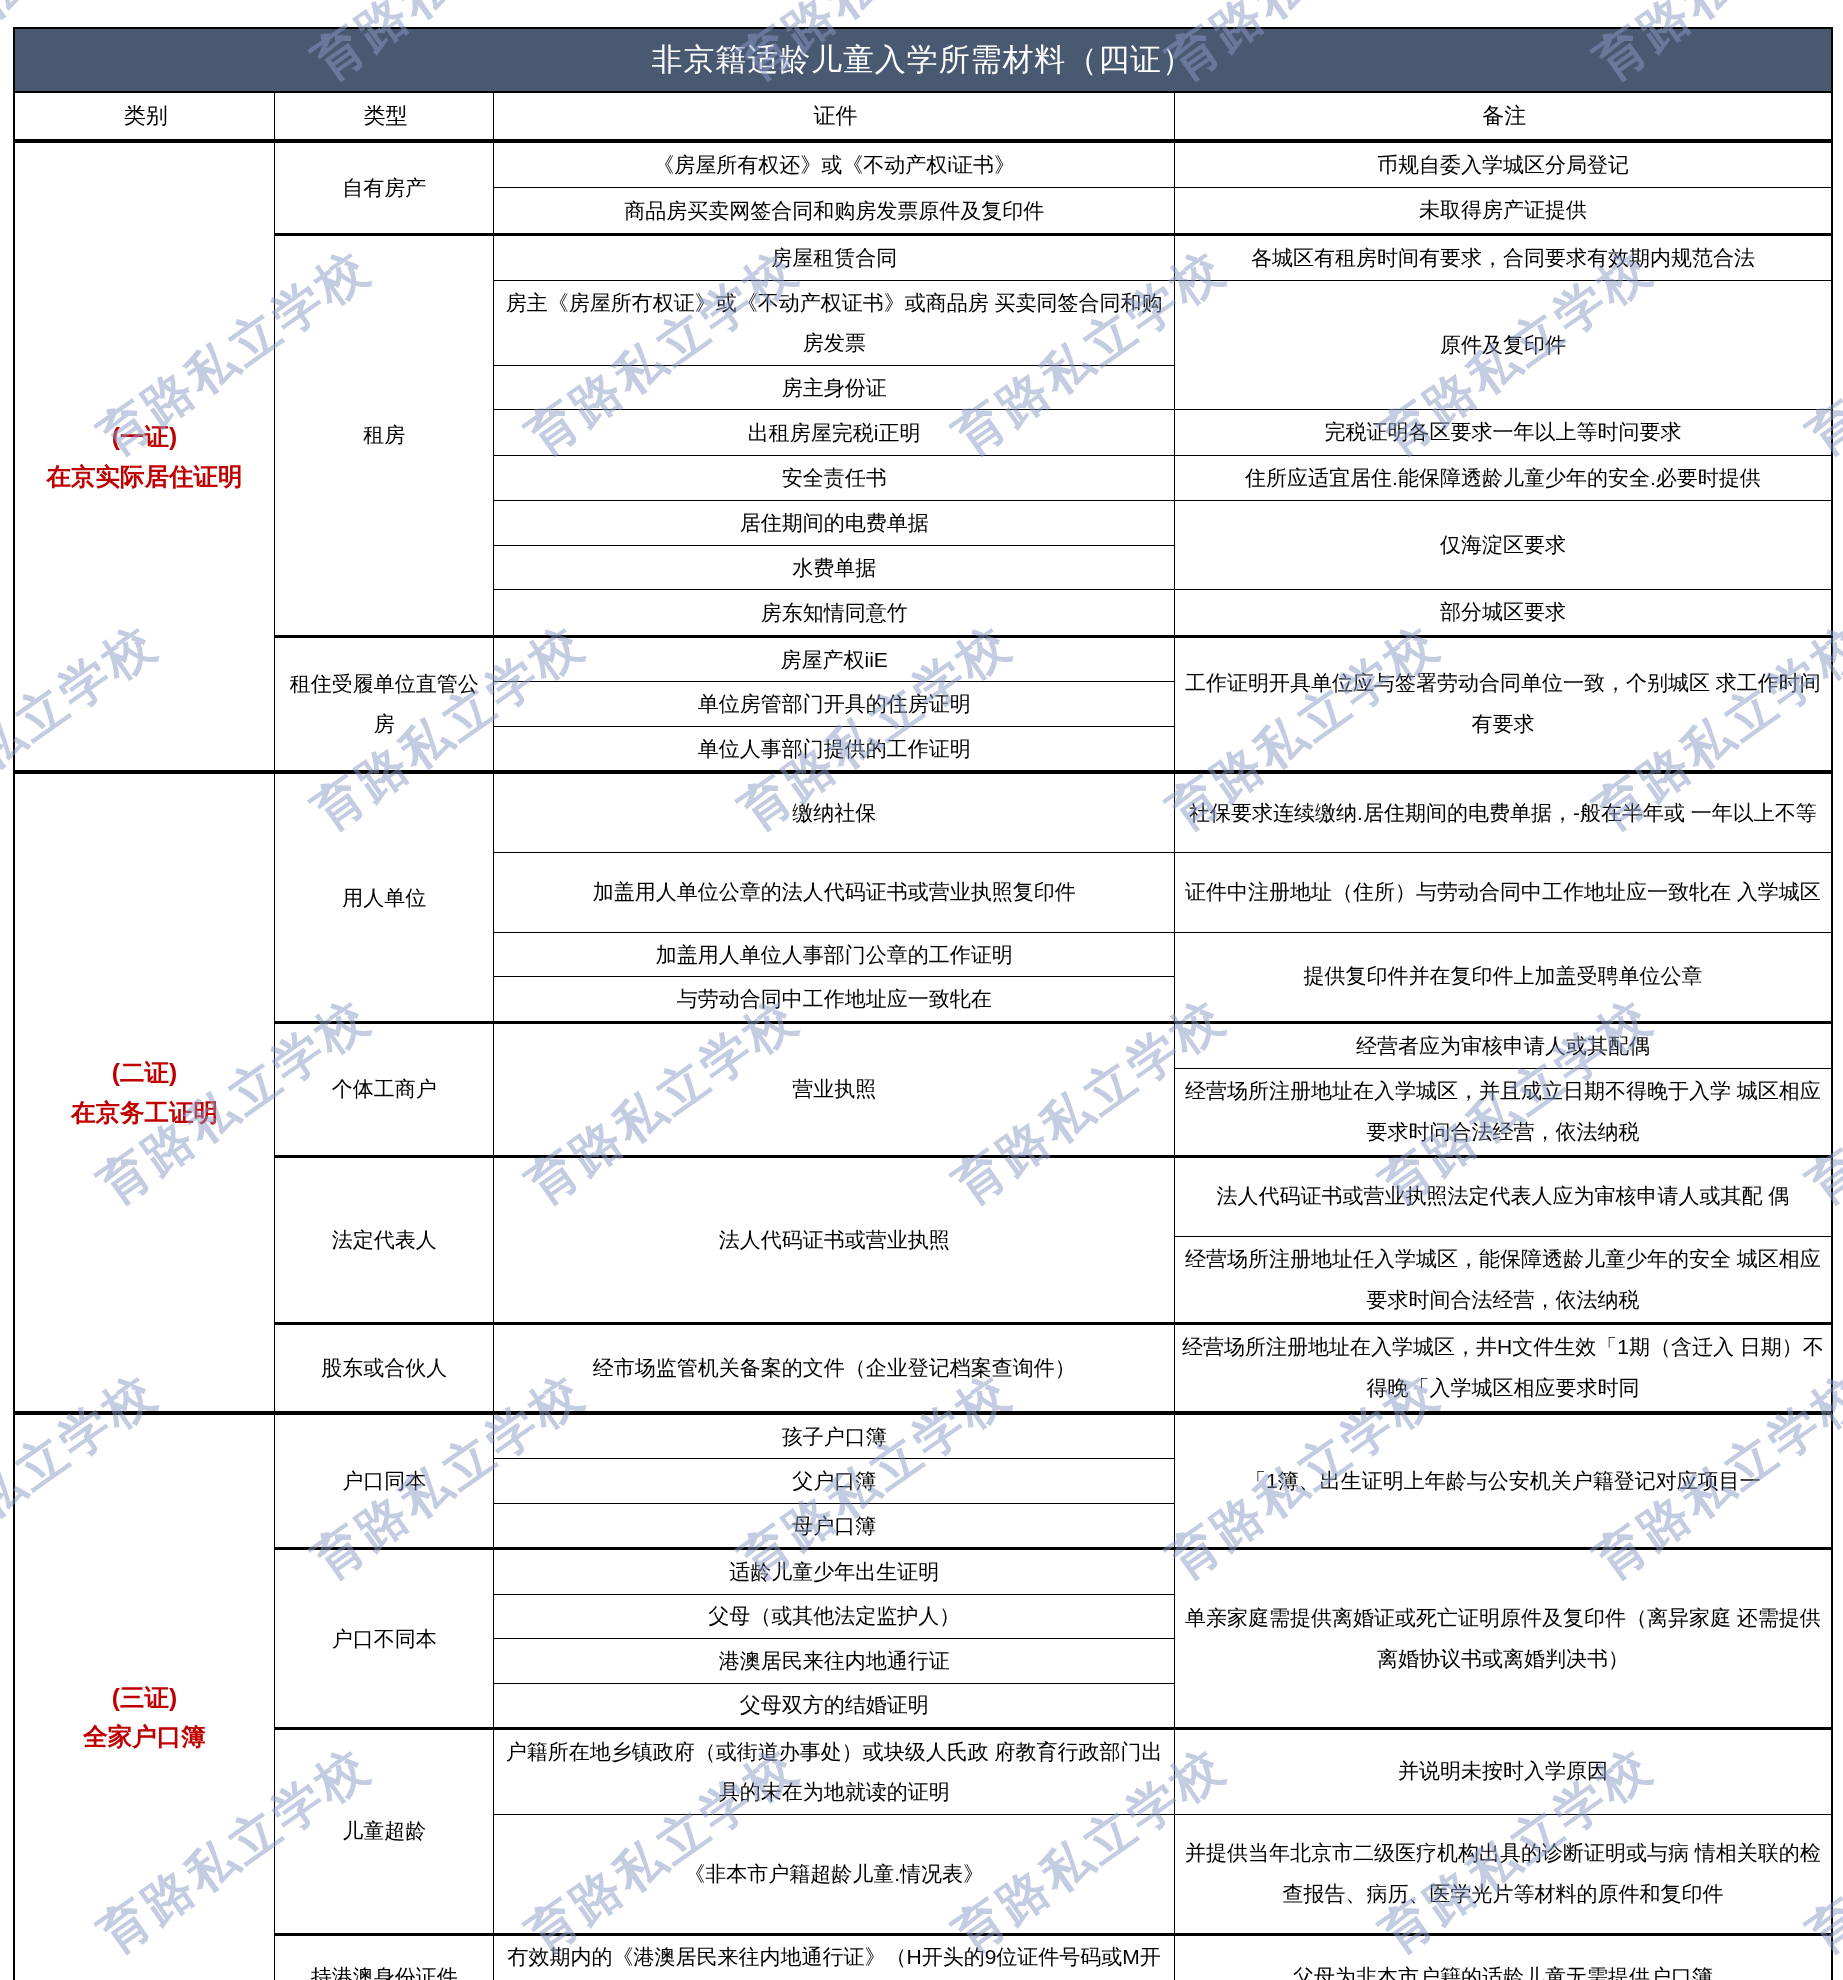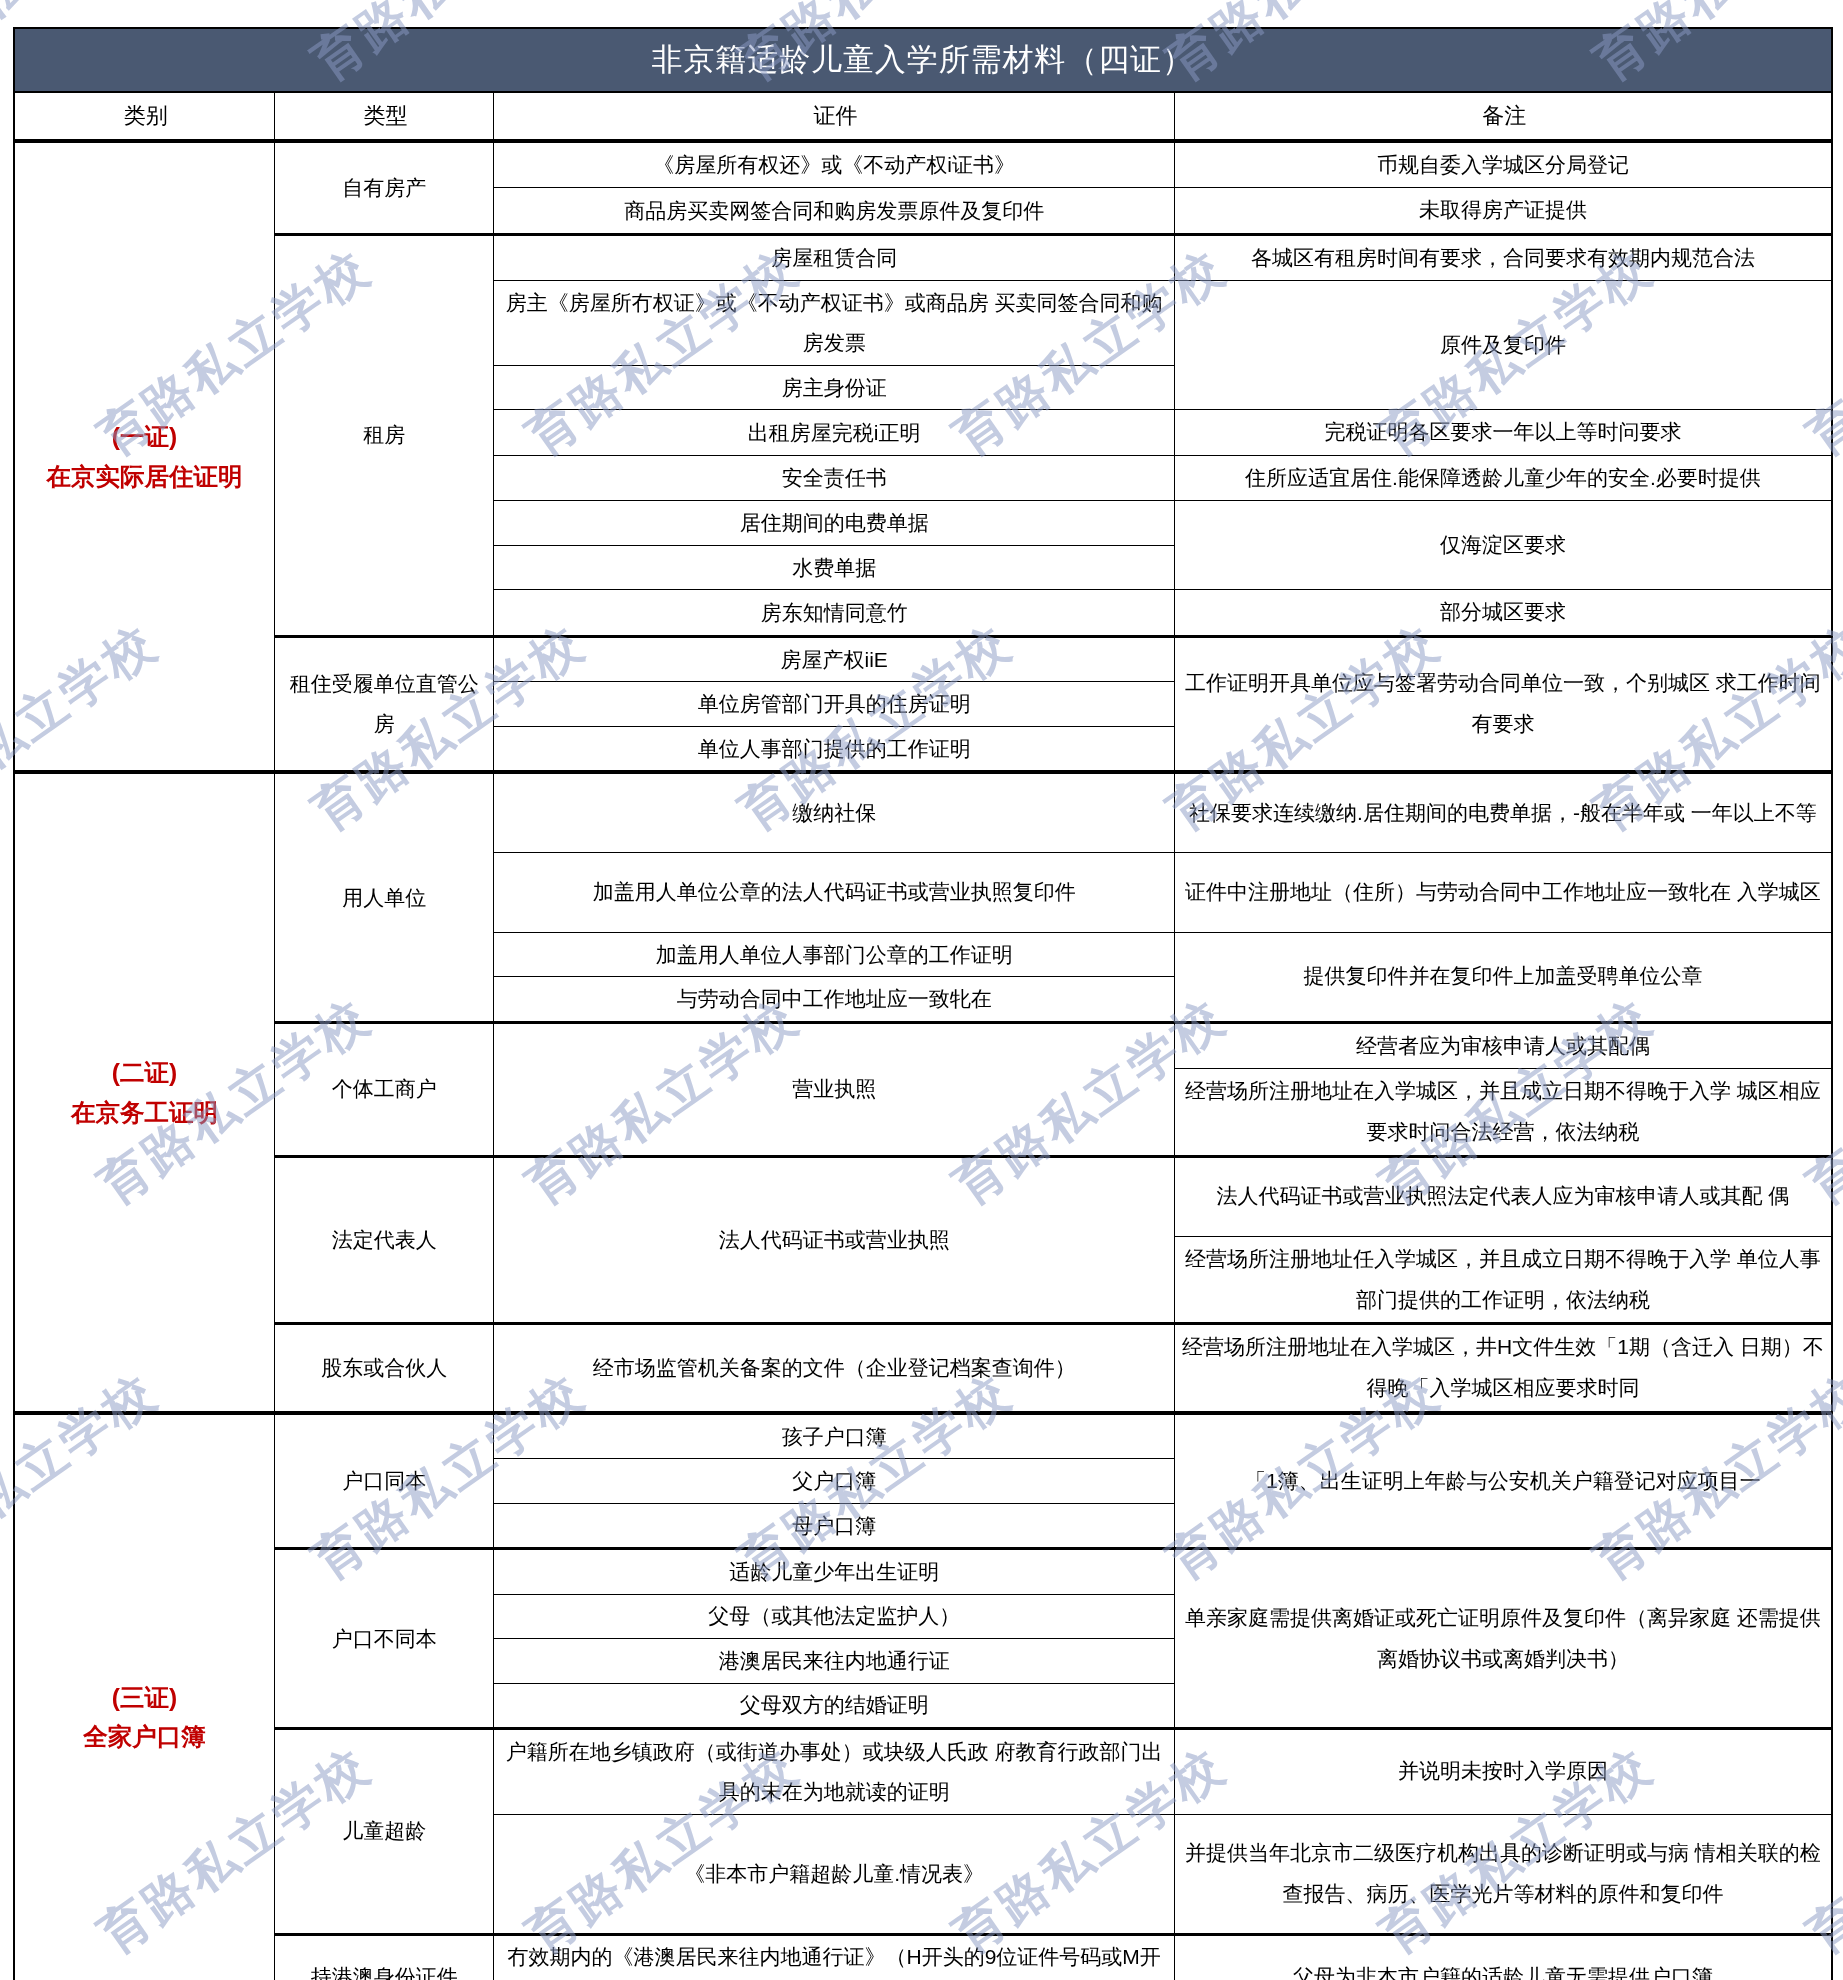--- a/index.html
+++ b/index.html
@@ -142,21 +142,21 @@
   </tr>
   <tr class="h2">
     <td class="note">经营场所注册地址在入学城区，并且成立日期不得晚于入学 城区相应要求时问合法经营，依法纳税</td>
   </tr>
   <tr class="h2 gsep">
     <td rowspan="2">法定代表人</td>
     <td rowspan="2">法人代码证书或营业执照</td>
     <td class="note">法人代码证书或营业执照法定代表人应为审核申请人或其配 偶</td>
   </tr>
   <tr class="h2">
-    <td class="note">经营场所注册地址任入学城区，并且成立日期不得晚于入学 单位人事部门提供的工作证明，依法纳税</td>
+    <td class="note">经营场所注册地址任入学城区，能保障透龄儿童少年的安全 城区相应要求时间合法经营，依法纳税</td>
   </tr>
   <tr class="h2 gsep">
     <td>股东或合伙人</td>
     <td>经市场监管机关备案的文件（企业登记档案查询件）</td>
     <td class="note">经营场所注册地址在入学城区，井H文件生效「1期（含迁入 日期）不得晚「入学城区相应要求时同</td>
   </tr>
 
   <tr class="h1 ssep">
     <td rowspan="10" class="cat">
       <div>(三证)</div>

